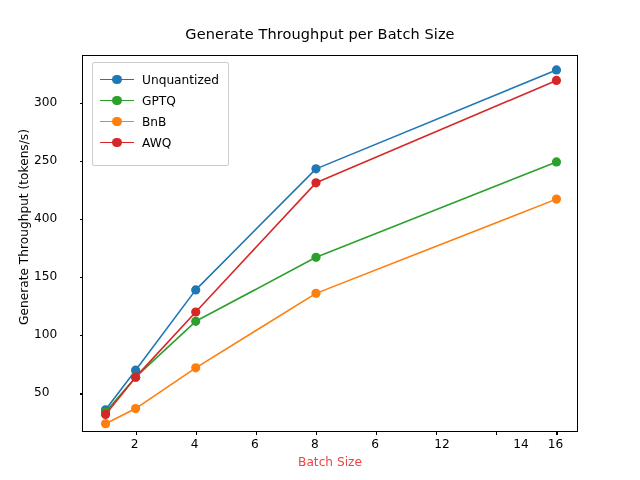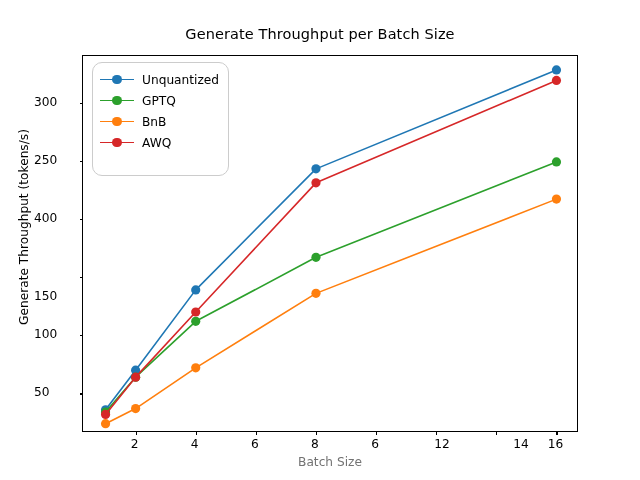--- a/index.html
+++ b/index.html
@@ -69,21 +69,21 @@
     height: 377px;
   }
   
   #xlabel {
     position: absolute;
     left: 82px;
     top: 455px;
     width: 496px;
     text-align: center;
     font-size: 12.2px;
-    color: #737373;
+    color: #ef4444;
   }
   .ytick-label {
     position: absolute;
     right: 0;
     width: 40px;
     text-align: left;
     font-size: 12.2px;
     color: #000000;
     transform: translateY(-50%);
   }
@@ -117,22 +117,22 @@
     height: 3.5px;
     background: #000000;
   }
   
   #legend {
     position: absolute;
     left: 92px;
     top: 62px;
     background: #ffffff;
     border: 0.9px solid #cccccc;
-    border-radius: 10px;
-    padding: 6px 9px 22px 7px;
+    border-radius: 2px;
+    padding: 6px 9px 12px 7px;
     box-sizing: border-box;
   }
   .legend-row {
     display: flex;
     align-items: center;
     height: 21px;
   }
   .legend-swatch {
     position: relative;
     width: 34px;
@@ -168,21 +168,21 @@
 
   <div id="chart-title">Generate Throughput per Batch Size</div>
 
   <div id="ylabel-wrap">
     <div id="ylabel">Generate Throughput (tokens/s)</div>
   </div>
 
   <div id="ytick-labels">
       <div class="ytick-label" style="top: 392.438px;">50</div>
       <div class="ytick-label" style="top: 334.259px;">100</div>
-      <div class="ytick-label" style="top: 276.08px; margin-top: 20px;">150</div>
+      <div class="ytick-label" style="top: 276.08px;">150</div>
       <div class="ytick-label" style="top: 217.901px;">400</div>
       <div class="ytick-label" style="top: 159.722px;">250</div>
       <div class="ytick-label" style="top: 101.543px;">300</div>
     </div>
 
   <div id="plot-area">
     <svg id="plot-svg" viewBox="0 0 496 377" preserveAspectRatio="none">
         <polyline points="22.55,353.73 52.61,314.17 112.73,233.88 232.97,112.87 473.45,13.96" fill="none" stroke="#1f77b4" stroke-width="1.6" stroke-linejoin="round" stroke-linecap="round"></polyline>
         <circle cx="22.55" cy="353.73" r="4.6" fill="#1f77b4"></circle>
         <circle cx="52.61" cy="314.17" r="4.6" fill="#1f77b4"></circle>

